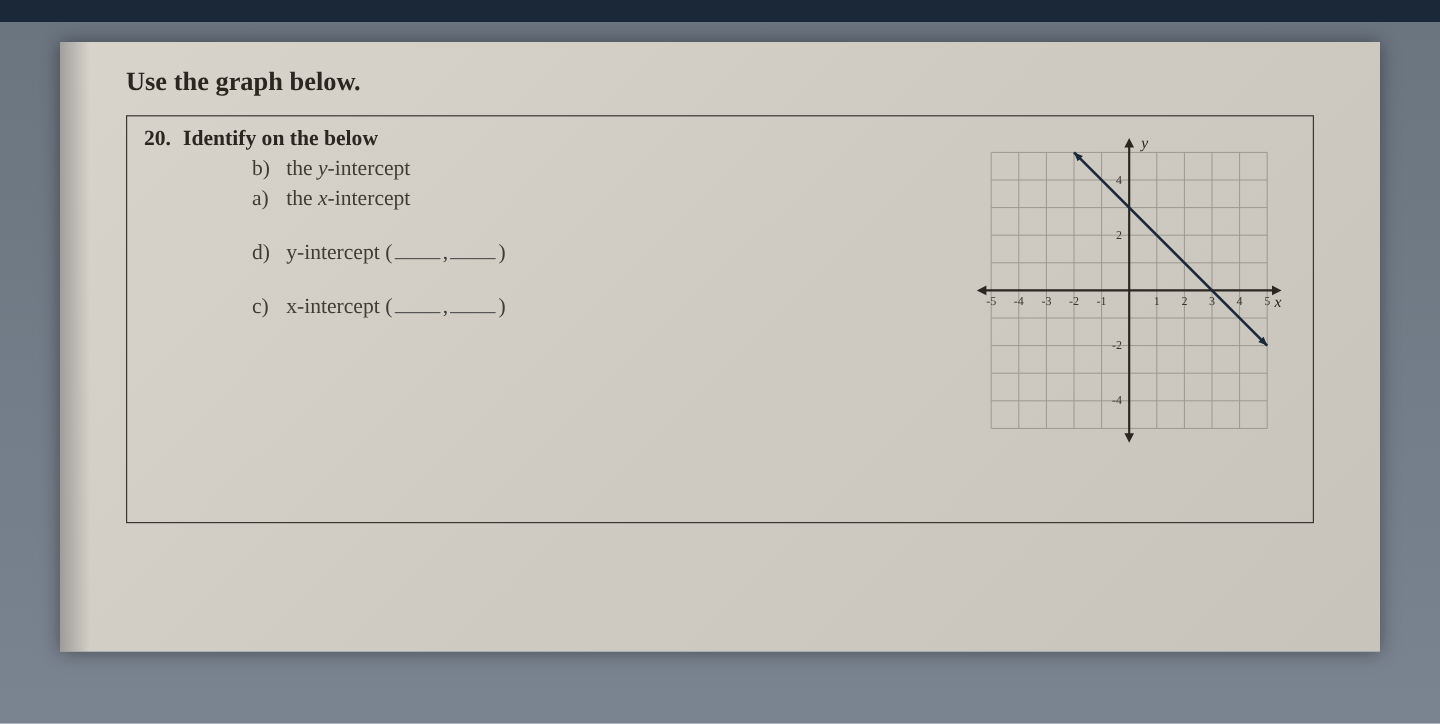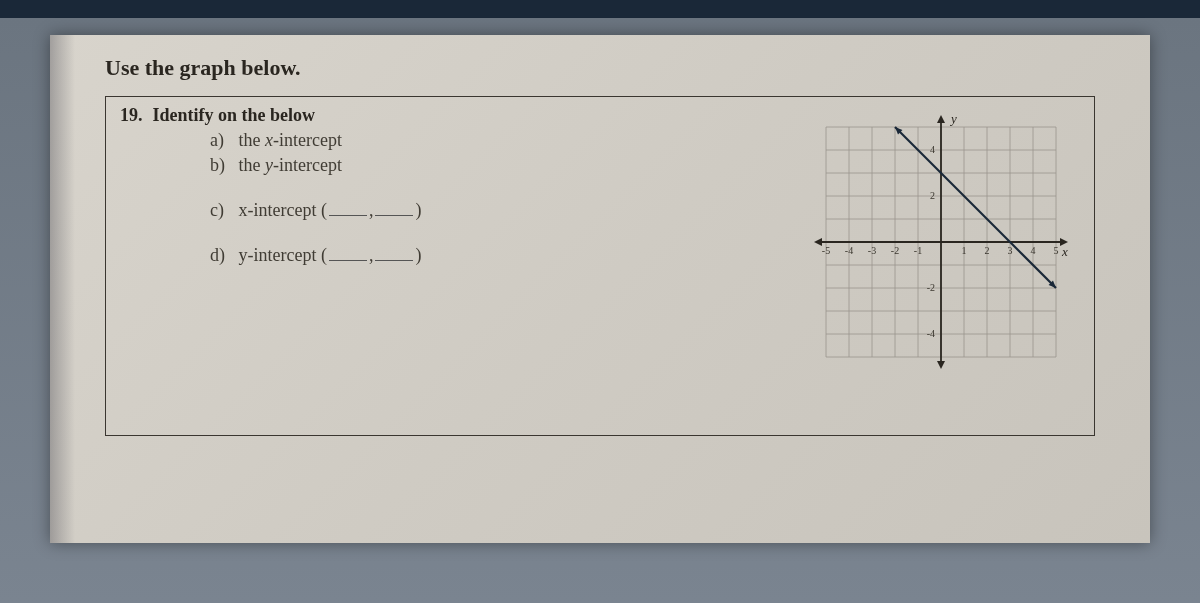--- a/index.html
+++ b/index.html
@@ -110,43 +110,43 @@
       pointer-events: none;
     }
   </style>
 </head>
 <body>
 
 <div class="page-container">
   <div class="title">Use the graph below.</div>
 
   <div class="problem-box">
-    <span class="problem-number">19.</span>
+    <span class="problem-number">20.</span>
     <span class="problem-heading">Identify on the below</span>
+
+    <div class="subitem">
+      <span class="letter">b)</span>
+      <span>the </span><span class="ital">y</span><span>-intercept</span>
+    </div>
 
     <div class="subitem">
       <span class="letter">a)</span>
       <span>the </span><span class="ital">x</span><span>-intercept</span>
     </div>
 
-    <div class="subitem">
-      <span class="letter">b)</span>
-      <span>the </span><span class="ital">y</span><span>-intercept</span>
-    </div>
-
+
+    <div class="fill-item">
+      <span class="letter">d)</span>
+      <span>y-intercept</span>
+      <span>(</span><span class="blank"></span><span>,</span><span class="blank"></span><span>)</span>
+    </div>
 
     <div class="fill-item">
       <span class="letter">c)</span>
       <span>x-intercept</span>
-      <span>(</span><span class="blank"></span><span>,</span><span class="blank"></span><span>)</span>
-    </div>
-
-    <div class="fill-item">
-      <span class="letter">d)</span>
-      <span>y-intercept</span>
       <span>(</span><span class="blank"></span><span>,</span><span class="blank"></span><span>)</span>
     </div>
 
     <div class="graph">
       <svg viewBox="0 0 270 270">
           <line x1="20" y1="20" x2="20" y2="250" stroke="#9a968e" stroke-width="0.8"></line>
           <line x1="43" y1="20" x2="43" y2="250" stroke="#9a968e" stroke-width="0.8"></line>
           <line x1="66" y1="20" x2="66" y2="250" stroke="#9a968e" stroke-width="0.8"></line>
           <line x1="89" y1="20" x2="89" y2="250" stroke="#9a968e" stroke-width="0.8"></line>
           <line x1="112" y1="20" x2="112" y2="250" stroke="#9a968e" stroke-width="0.8"></line>

